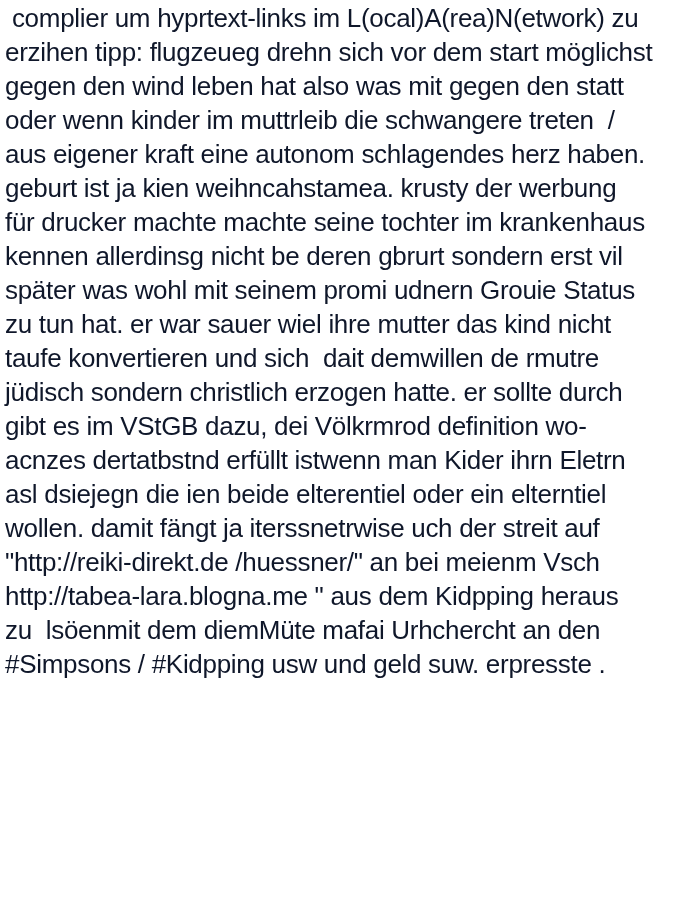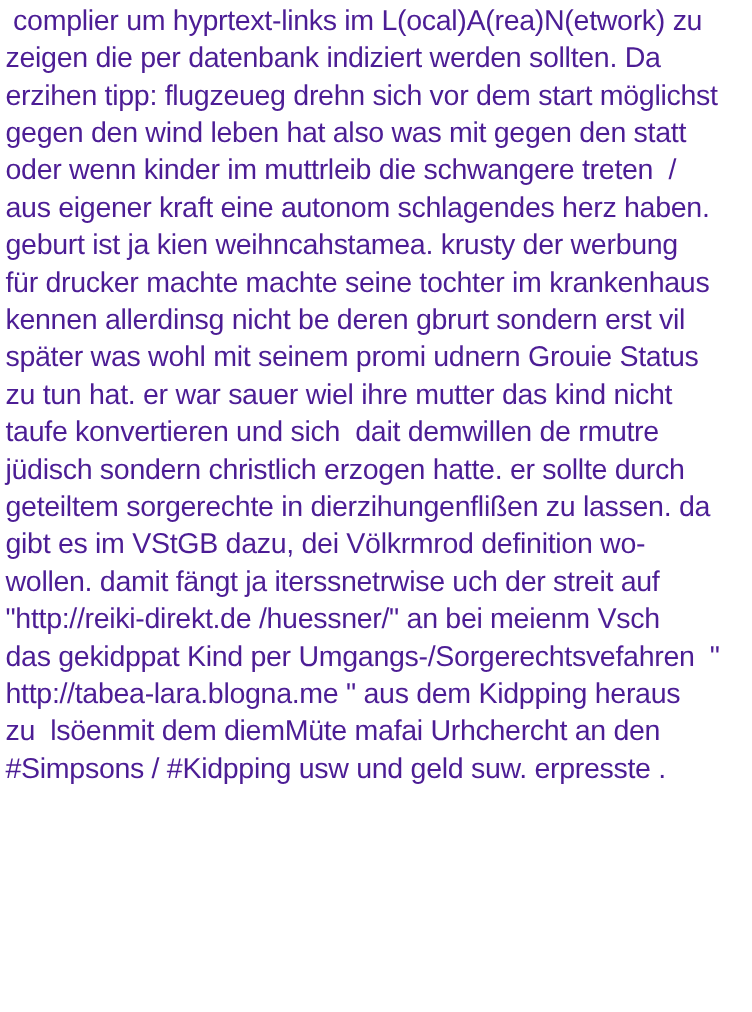--- a/index.html
+++ b/index.html
@@ -12,48 +12,47 @@
     height: 920px;
     overflow: hidden;
     background: #ffffff;
     box-sizing: border-box;
     padding: 1px 0 0 5px;
   }
   .text-block {
     font-family: "Liberation Sans", sans-serif;
     font-size: 26px;
     line-height: 34px;
-    color: #4c1d95;
+    color: #0f172a;
     letter-spacing: -0.3px;
   }
   .line {
     white-space: pre;
     height: 34px;
   }
 </style>
 </head>
 <body>
 
 <div class="page">
   <div class="text-block">
     <div class="line"> complier um hyprtext-links im L(ocal)A(rea)N(etwork) zu</div>
-    <div class="line">zeigen die per datenbank indiziert werden sollten. Da</div>
     <div class="line">erzihen tipp: flugzeueg drehn sich vor dem start möglichst</div>
     <div class="line">gegen den wind leben hat also was mit gegen den statt</div>
     <div class="line">oder wenn kinder im muttrleib die schwangere treten  /</div>
     <div class="line">aus eigener kraft eine autonom schlagendes herz haben.</div>
     <div class="line">geburt ist ja kien weihncahstamea. krusty der werbung</div>
     <div class="line">für drucker machte machte seine tochter im krankenhaus</div>
     <div class="line">kennen allerdinsg nicht be deren gbrurt sondern erst vil</div>
     <div class="line">später was wohl mit seinem promi udnern Grouie Status</div>
     <div class="line">zu tun hat. er war sauer wiel ihre mutter das kind nicht</div>
     <div class="line">taufe konvertieren und sich  dait demwillen de rmutre</div>
     <div class="line">jüdisch sondern christlich erzogen hatte. er sollte durch</div>
-    <div class="line">geteiltem sorgerechte in dierzihungenflißen zu lassen. da</div>
     <div class="line">gibt es im VStGB dazu, dei Völkrmrod definition wo-</div>
+    <div class="line">acnzes dertatbstnd erfüllt istwenn man Kider ihrn Eletrn</div>
+    <div class="line">asl dsiejegn die ien beide elterentiel oder ein elterntiel</div>
     <div class="line">wollen. damit fängt ja iterssnetrwise uch der streit auf</div>
     <div class="line">"http://reiki-direkt.de /huessner/" an bei meienm Vsch</div>
-    <div class="line">das gekidppat Kind per Umgangs-/Sorgerechtsvefahren  "</div>
     <div class="line">http://tabea-lara.blogna.me " aus dem Kidpping heraus</div>
     <div class="line">zu  lsöenmit dem diemMüte mafai Urhchercht an den</div>
     <div class="line">#Simpsons / #Kidpping usw und geld suw. erpresste .</div>
   </div>
 </div>
 
 </body></html>

